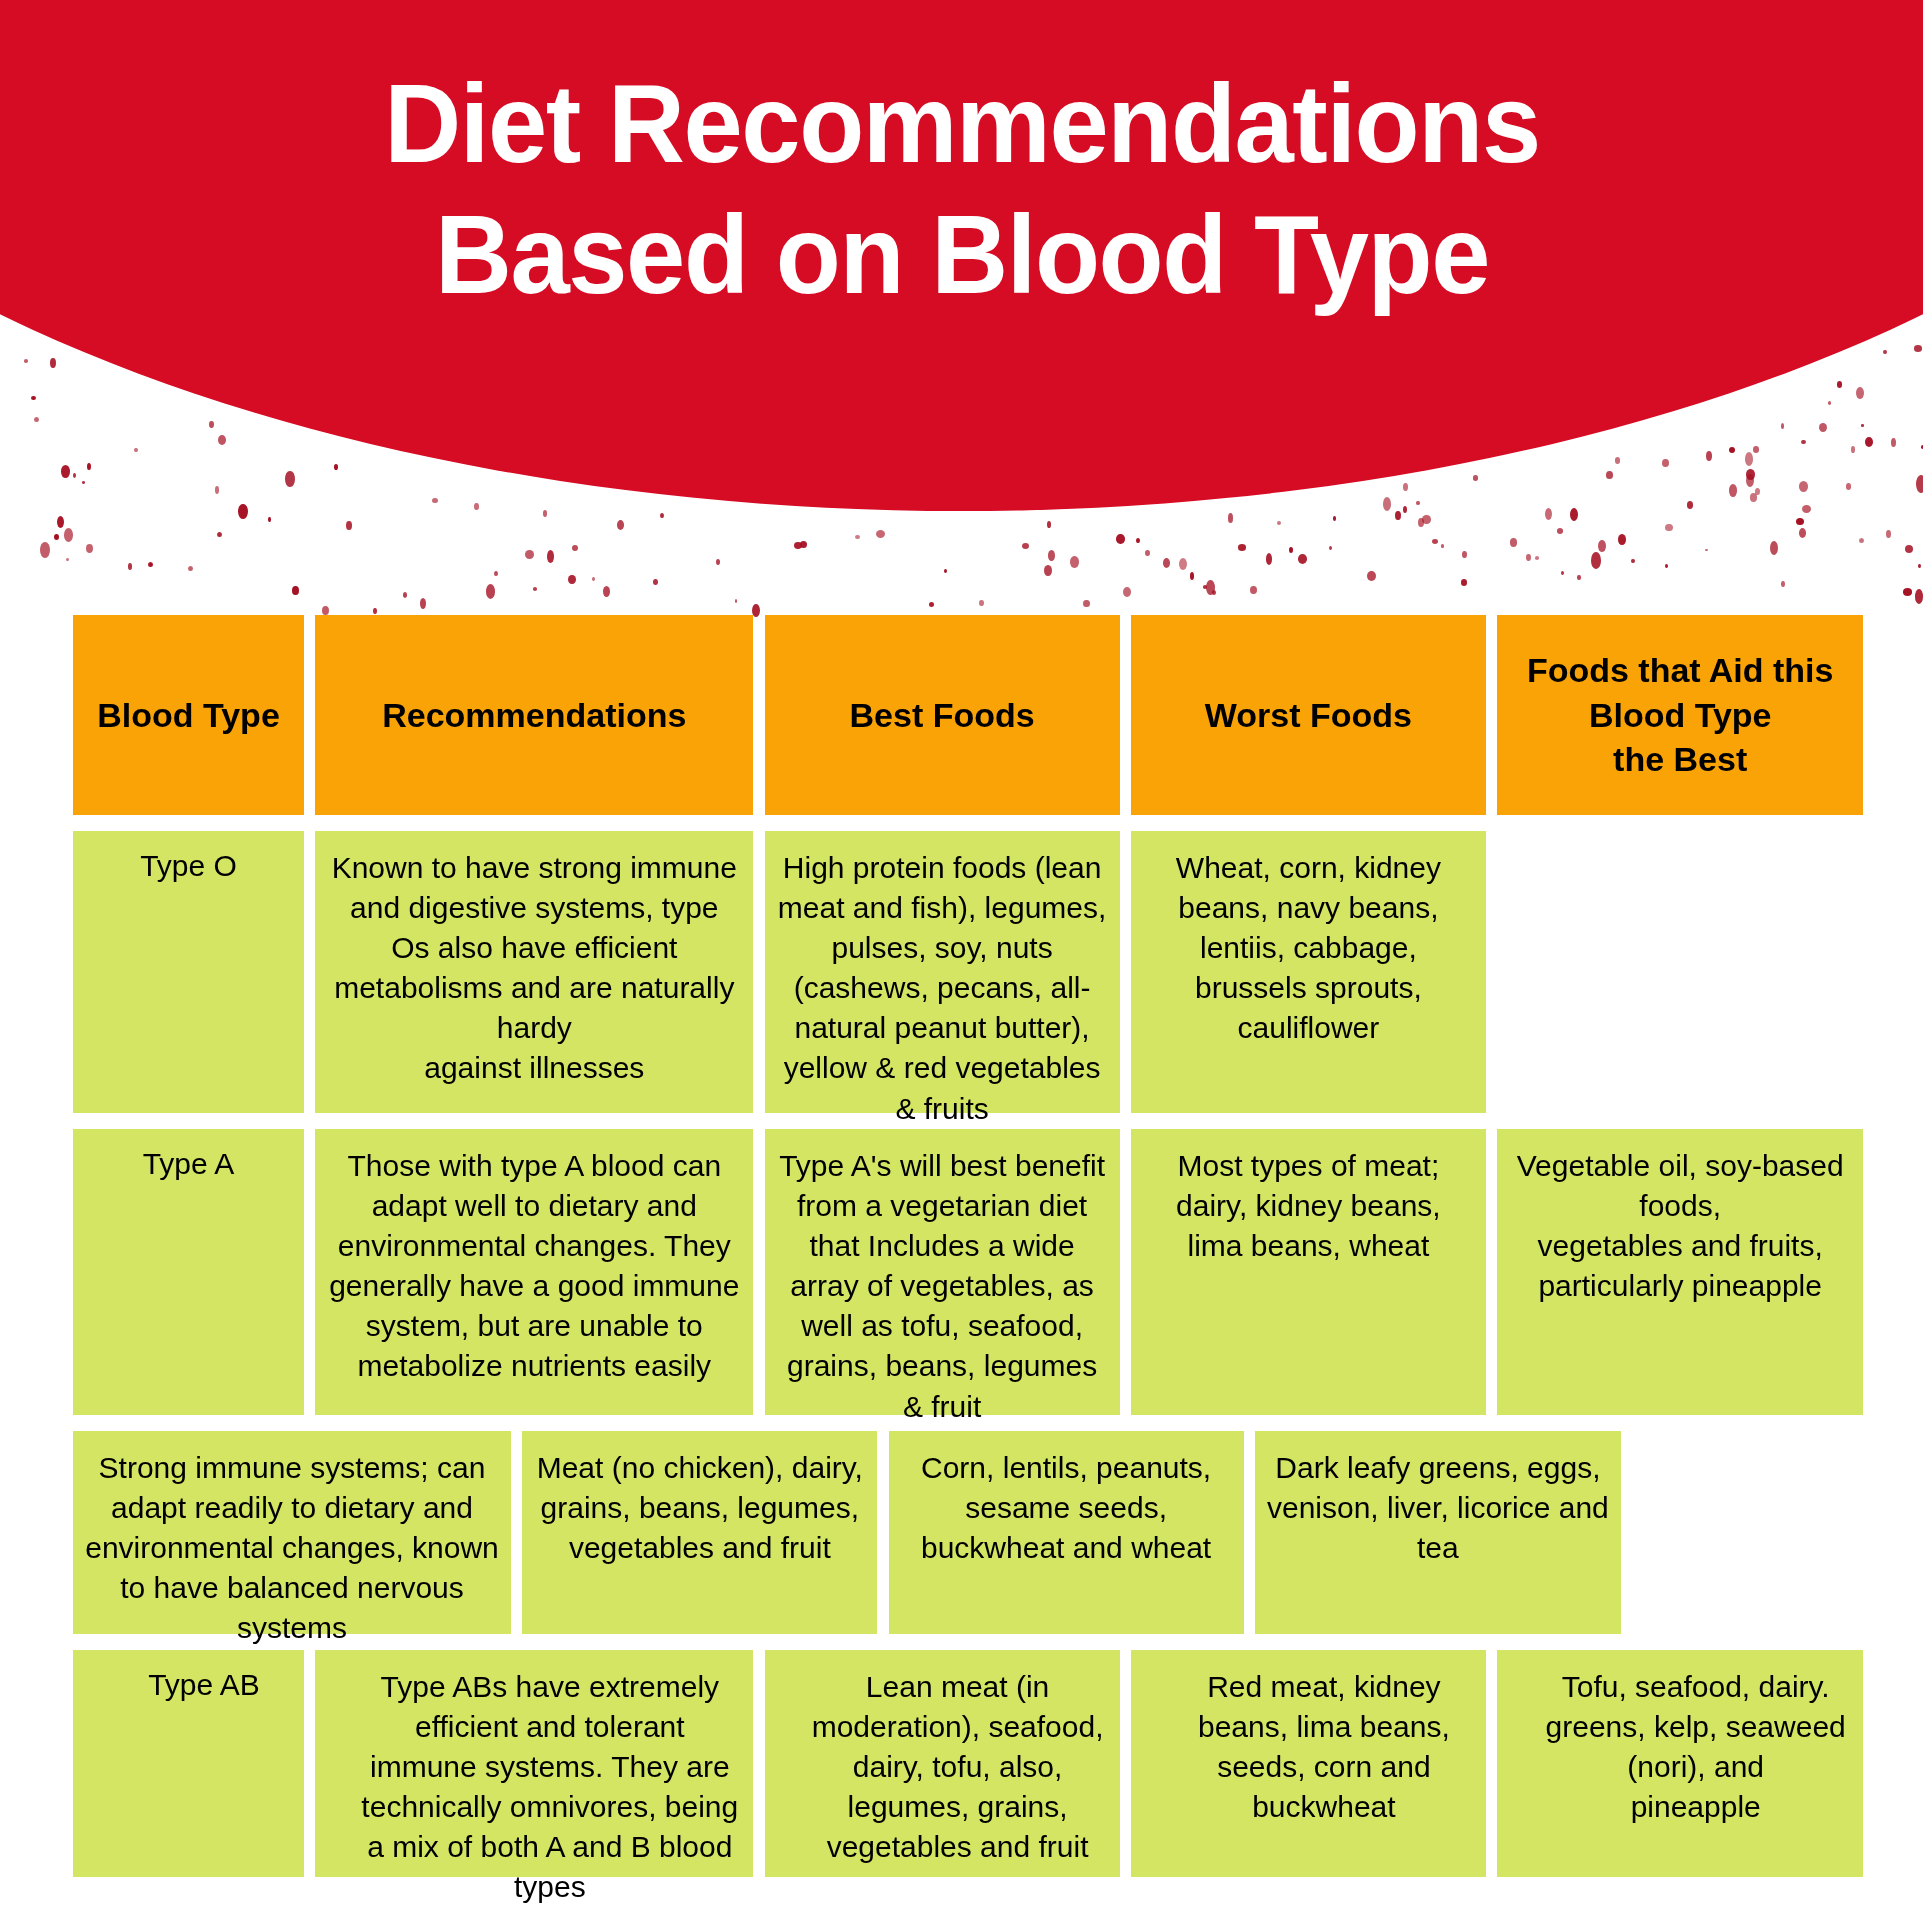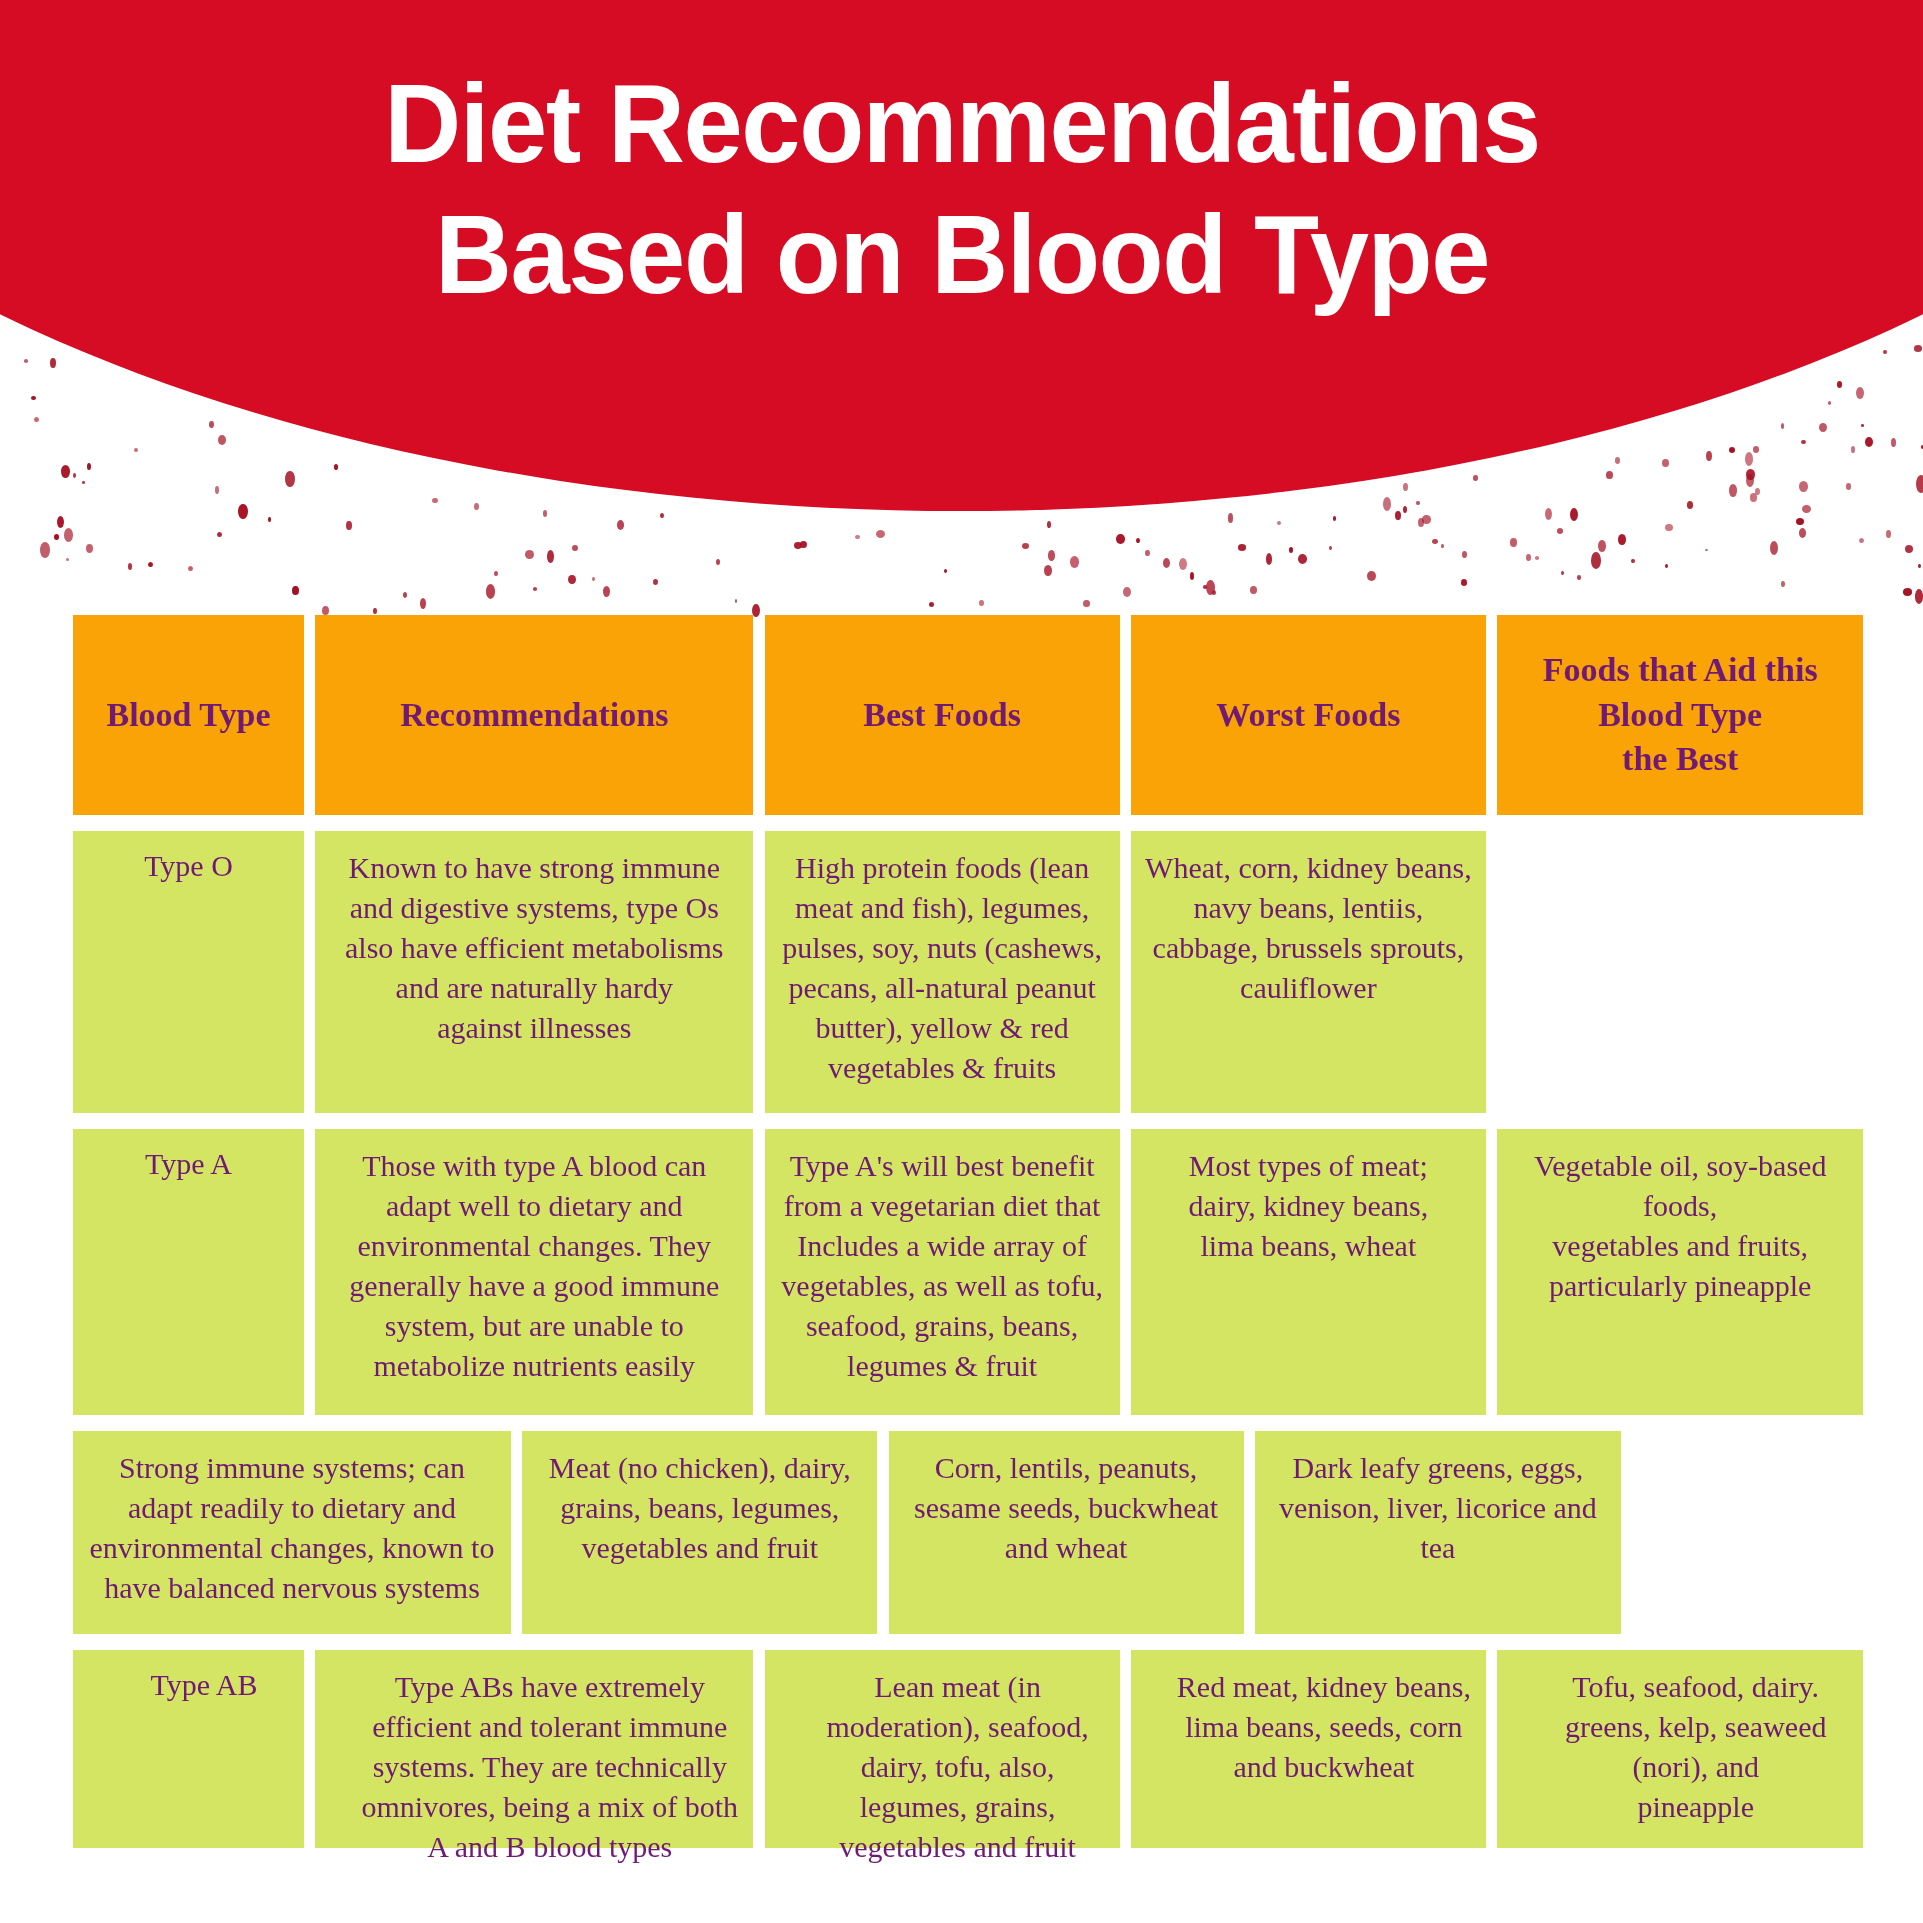--- a/index.html
+++ b/index.html
@@ -74,22 +74,21 @@
     margin-bottom:16px;
   }
   .trow:last-child { margin-bottom:0; }
 
   .cell {
     background:#D4E463;
     padding:16.5px 12px 22.5px 12px;
     text-align:center;
     font-size:30px;
     line-height:1.34;
-    color:#701a75;
-    font-family:Liberation Serif, serif;
+    color:#000000;
   }
 
   .hdr .cell {
     background:#FAA307;
     font-weight:bold;
     font-size:34px;
     line-height:1.32;
     padding:0 10.5px;
     display:flex;
     align-items:center;
@@ -101,21 +100,21 @@
   .c1 { width:231px; flex:0 0 231px; }
   .c2 { width:438px; flex:0 0 438px; }
   .c3 { width:355px; flex:0 0 355px; }
   .c4 { width:355px; flex:0 0 355px; }
   .c5 { width:366px; flex:0 0 366px; }
 
   
   .r1 .cell { height:282px; }
   .r2 .cell { height:286px; }
   .r3 .cell { height:203px; }
-  .r4 .cell { height:198px;padding-left:43px; }
+  .r4 .cell { height:227px;padding-left:43px; }
 
   .cell.typecol {
     align-items:flex-start;
     display:flex;
     justify-content:center;
     padding-top:18px;
   }
 
   .cell .txt { width:100%; display:block; white-space:pre-line; }
   .cell.typecol .txt { line-height:1.1; }

